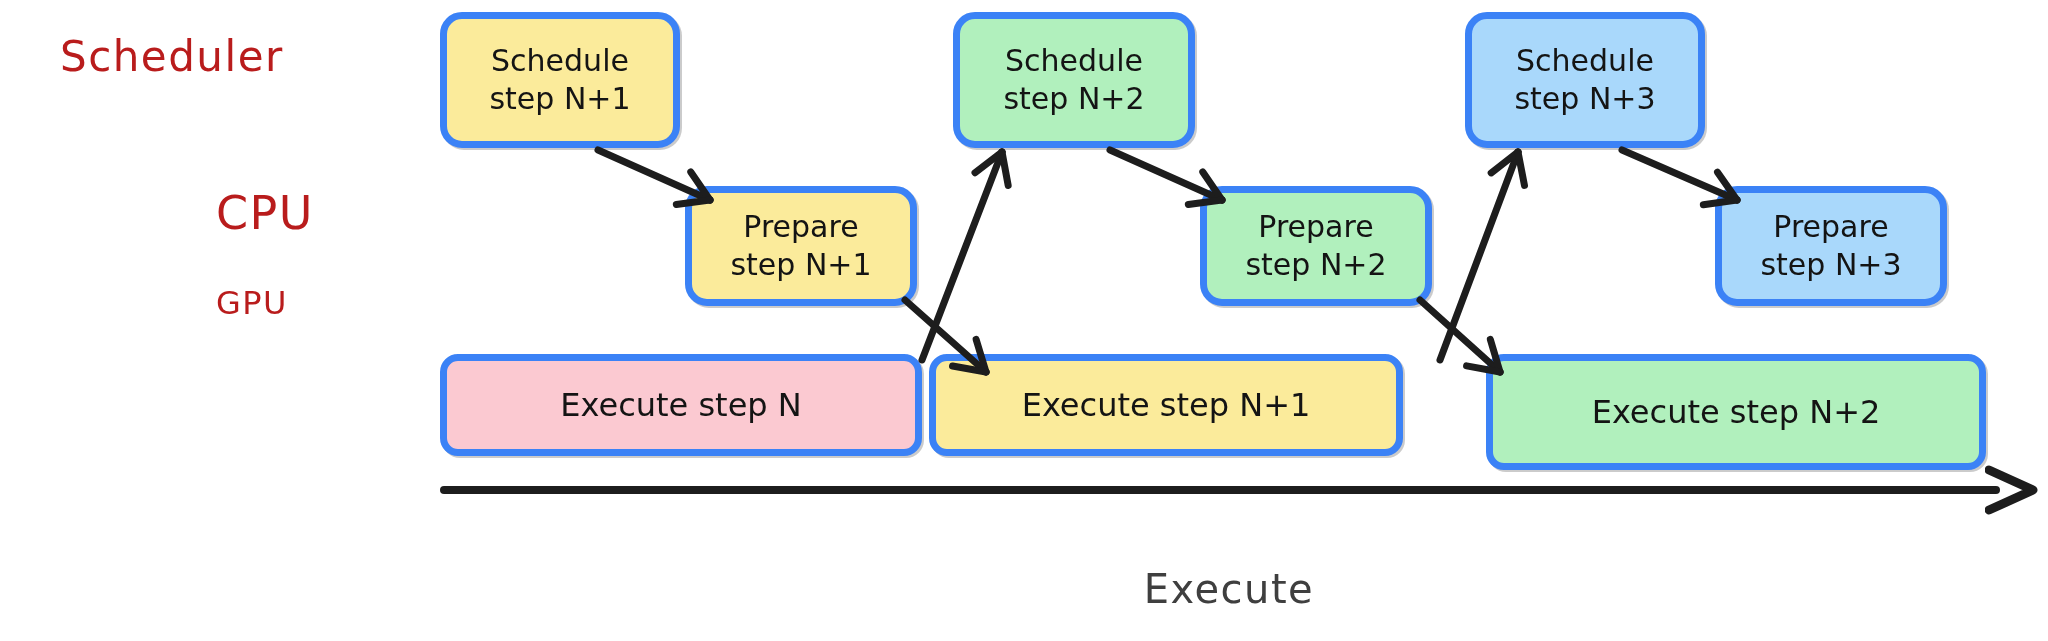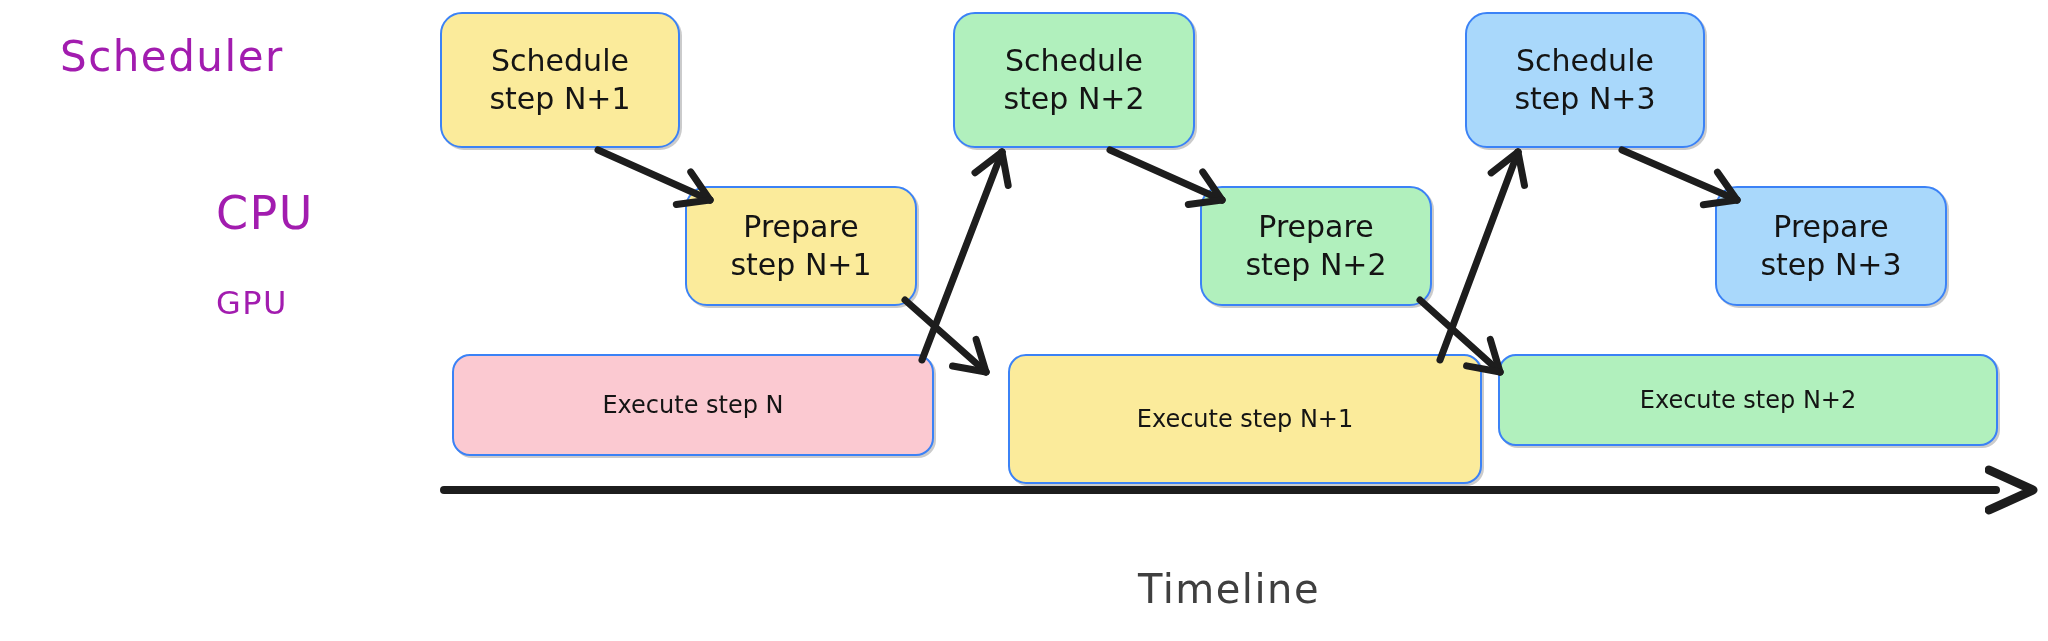--- a/index.html
+++ b/index.html
@@ -1,39 +1,39 @@
 <!DOCTYPE html>
 <html><head>
 <meta charset="utf-8">
 <style>
   html,body{margin:0;padding:0;background:#ffffff;}
   body{width:2048px;height:641px;overflow:hidden;
        font-family:"DejaVu Sans","Liberation Sans",sans-serif;}
   #stage{position:relative;width:2048px;height:641px;background:#ffffff;}
 
   .lane-label{
-    position:absolute;color:#a21caf;font-weight:400;
+    position:absolute;color:#b91c1c;font-weight:400;
     font-family:"DejaVu Sans","Liberation Sans",sans-serif;
     letter-spacing:1.5px;white-space:nowrap;
   }
   #lbl-scheduler{left:60px;top:32px;font-size:42px;}
   #lbl-worker{left:8px;top:238px;font-size:42px;}
   #lbl-cpu{left:216px;top:186px;font-size:46px;}
   #lbl-gpu{left:216px;top:284px;font-size:32px;}
 
   .node{
     position:absolute;box-sizing:border-box;
-    border:2px solid #3b82f6;border-radius:22px;
+    border:7px solid #3b82f6;border-radius:22px;
     display:flex;align-items:center;justify-content:center;
     text-align:center;color:#141414;line-height:1.28;
     font-family:"DejaVu Sans","Liberation Sans",sans-serif;
     font-size:30px;padding:0 10px;white-space:pre-line;
     box-shadow:2px 2px 0 rgba(20,20,20,.22);
   }
-  .node.bar{font-size:24px;border-radius:18px;margin-left:12px;}
+  .node.bar{font-size:32px;border-radius:18px;}
   .c-yellow{background:#fbeb9b;}
   .c-green{background:#b1f0bd;}
   .c-blue{background:#a9d8fb;}
   .c-pink{background:#fbc9d1;}
 
   .axis{position:absolute;left:440px;top:486px;width:1560px;height:8px;
         background:#1d1d1d;border-radius:4px;}
   .axis-head{position:absolute;left:1985px;top:462px;width:56px;height:56px;}
   .timeline-cap{
     position:absolute;color:#3f3f3f;font-size:40px;letter-spacing:1.5px;
@@ -62,22 +62,22 @@
 step N+2</div>
       <div class="node c-blue" style="left: 1465px; top: 12px; width: 240px; height: 136px;">Schedule
 step N+3</div>
       <div class="node c-yellow" style="left: 685px; top: 186px; width: 232px; height: 120px;">Prepare
 step N+1</div>
       <div class="node c-green" style="left: 1200px; top: 186px; width: 232px; height: 120px;">Prepare
 step N+2</div>
       <div class="node c-blue" style="left: 1715px; top: 186px; width: 232px; height: 120px;">Prepare
 step N+3</div>
       <div class="node c-pink bar" style="left: 440px; top: 354px; width: 482px; height: 102px;">Execute step N</div>
-      <div class="node c-yellow bar" style="left: 996px; top: 354px; width: 474px; height: 130px;">Execute step N+1</div>
-      <div class="node c-green bar" style="left: 1486px; top: 354px; width: 500px; height: 92px;">Execute step N+2</div>
+      <div class="node c-yellow bar" style="left: 929px; top: 354px; width: 474px; height: 102px;">Execute step N+1</div>
+      <div class="node c-green bar" style="left: 1486px; top: 354px; width: 500px; height: 116px;">Execute step N+2</div>
     </div>
 
   <svg class="arrows" id="arrows-layer" viewBox="0 0 2048 641">
       <path d="M 598 150 L 710 200" fill="none" stroke="#1d1d1d" stroke-width="7" stroke-linecap="round"></path>
       <path d="M 690.7764493451117 171.95619319316754 L 710 200" fill="none" stroke="#1d1d1d" stroke-width="7" stroke-linecap="round"></path>
       <path d="M 676.2874249525245 204.41160783256288 L 710 200" fill="none" stroke="#1d1d1d" stroke-width="7" stroke-linecap="round"></path>
       <path d="M 922 360 L 1002 152" fill="none" stroke="#1d1d1d" stroke-width="7" stroke-linecap="round"></path>
       <path d="M 975.0078659170267 172.6742520456434 L 1002 152" fill="none" stroke="#1d1d1d" stroke-width="7" stroke-linecap="round"></path>
       <path d="M 1008.1815182578067 185.4333490997896 L 1002 152" fill="none" stroke="#1d1d1d" stroke-width="7" stroke-linecap="round"></path>
       <path d="M 905 300 L 986 372" fill="none" stroke="#1d1d1d" stroke-width="7" stroke-linecap="round"></path>
@@ -95,14 +95,14 @@
       <path d="M 1622 150 L 1737 200" fill="none" stroke="#1d1d1d" stroke-width="7" stroke-linecap="round"></path>
       <path d="M 1717.5038673857548 172.14500380384575 L 1737 200" fill="none" stroke="#1d1d1d" stroke-width="7" stroke-linecap="round"></path>
       <path d="M 1703.3320522388838 204.7401786416493 L 1737 200" fill="none" stroke="#1d1d1d" stroke-width="7" stroke-linecap="round"></path>
     </svg>
 
   <div class="axis"></div>
   <svg class="axis-head" viewBox="0 0 56 56">
     <path d="M 4 8 L 48 28 L 4 48" fill="none" stroke="#1d1d1d" stroke-width="9" stroke-linecap="round" stroke-linejoin="round"></path>
   </svg>
 
-  <div class="timeline-cap">Timeline</div>
+  <div class="timeline-cap">Execute</div>
 </div>
 
 </body></html>

